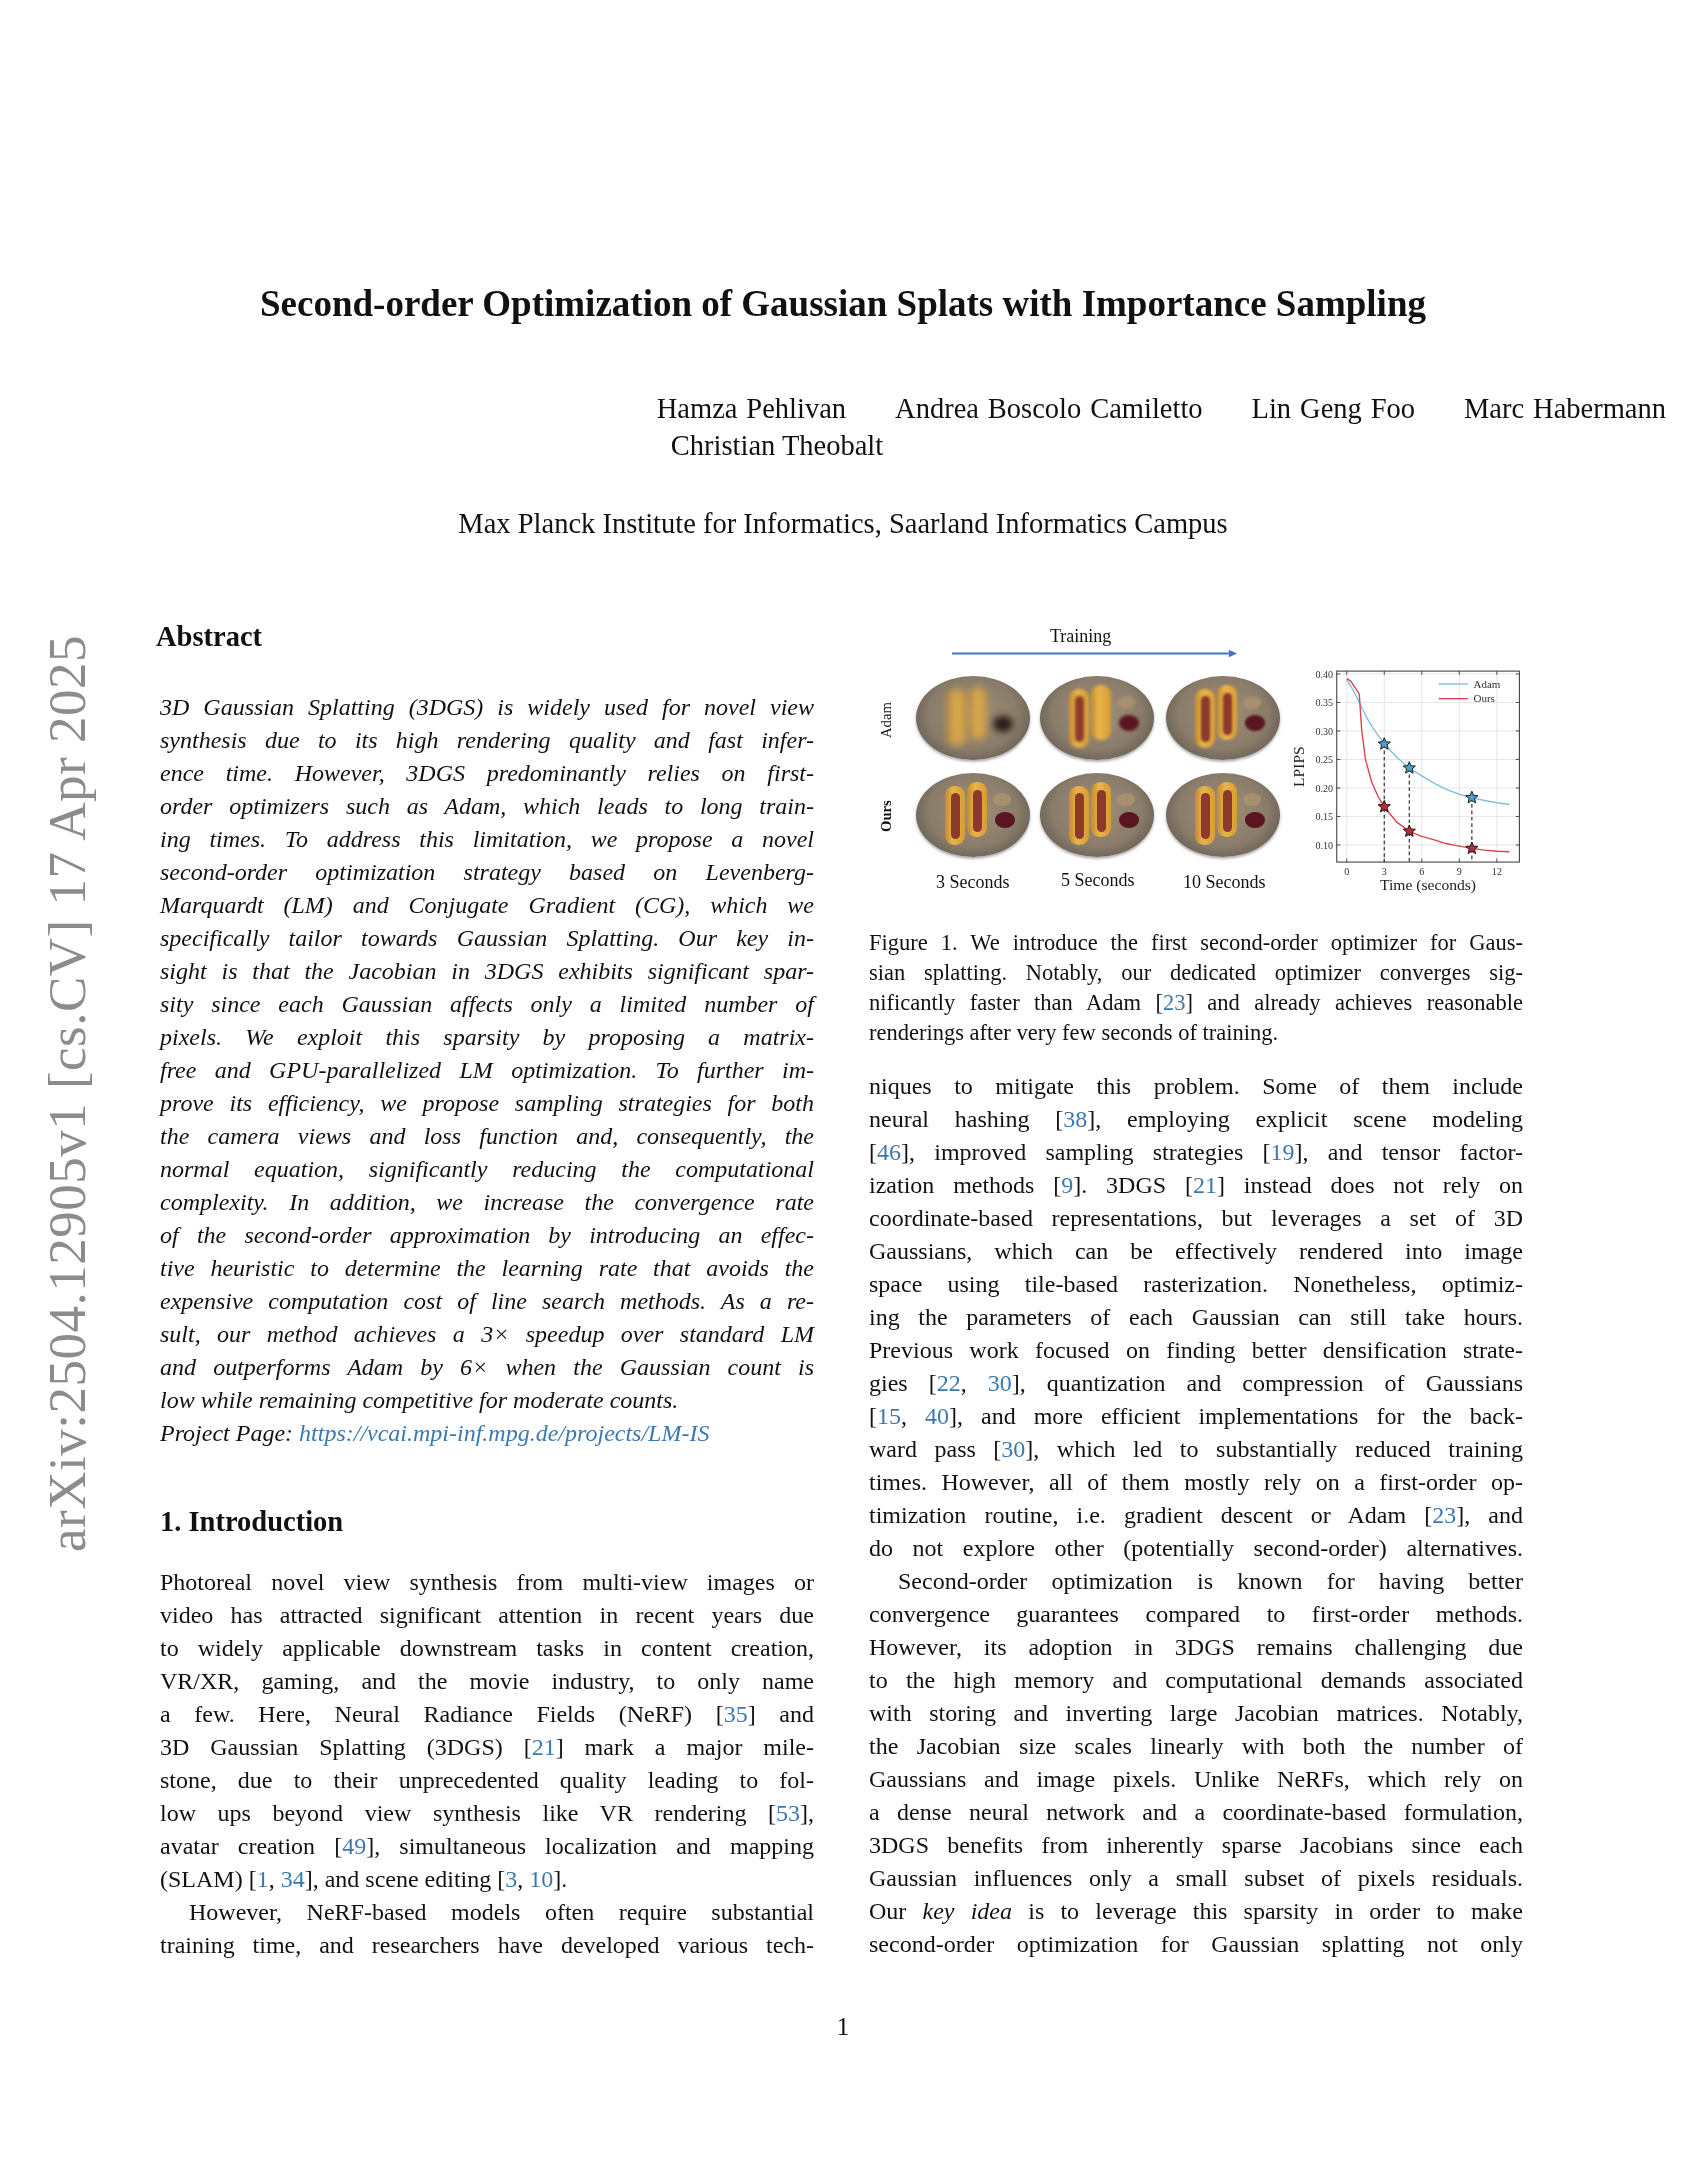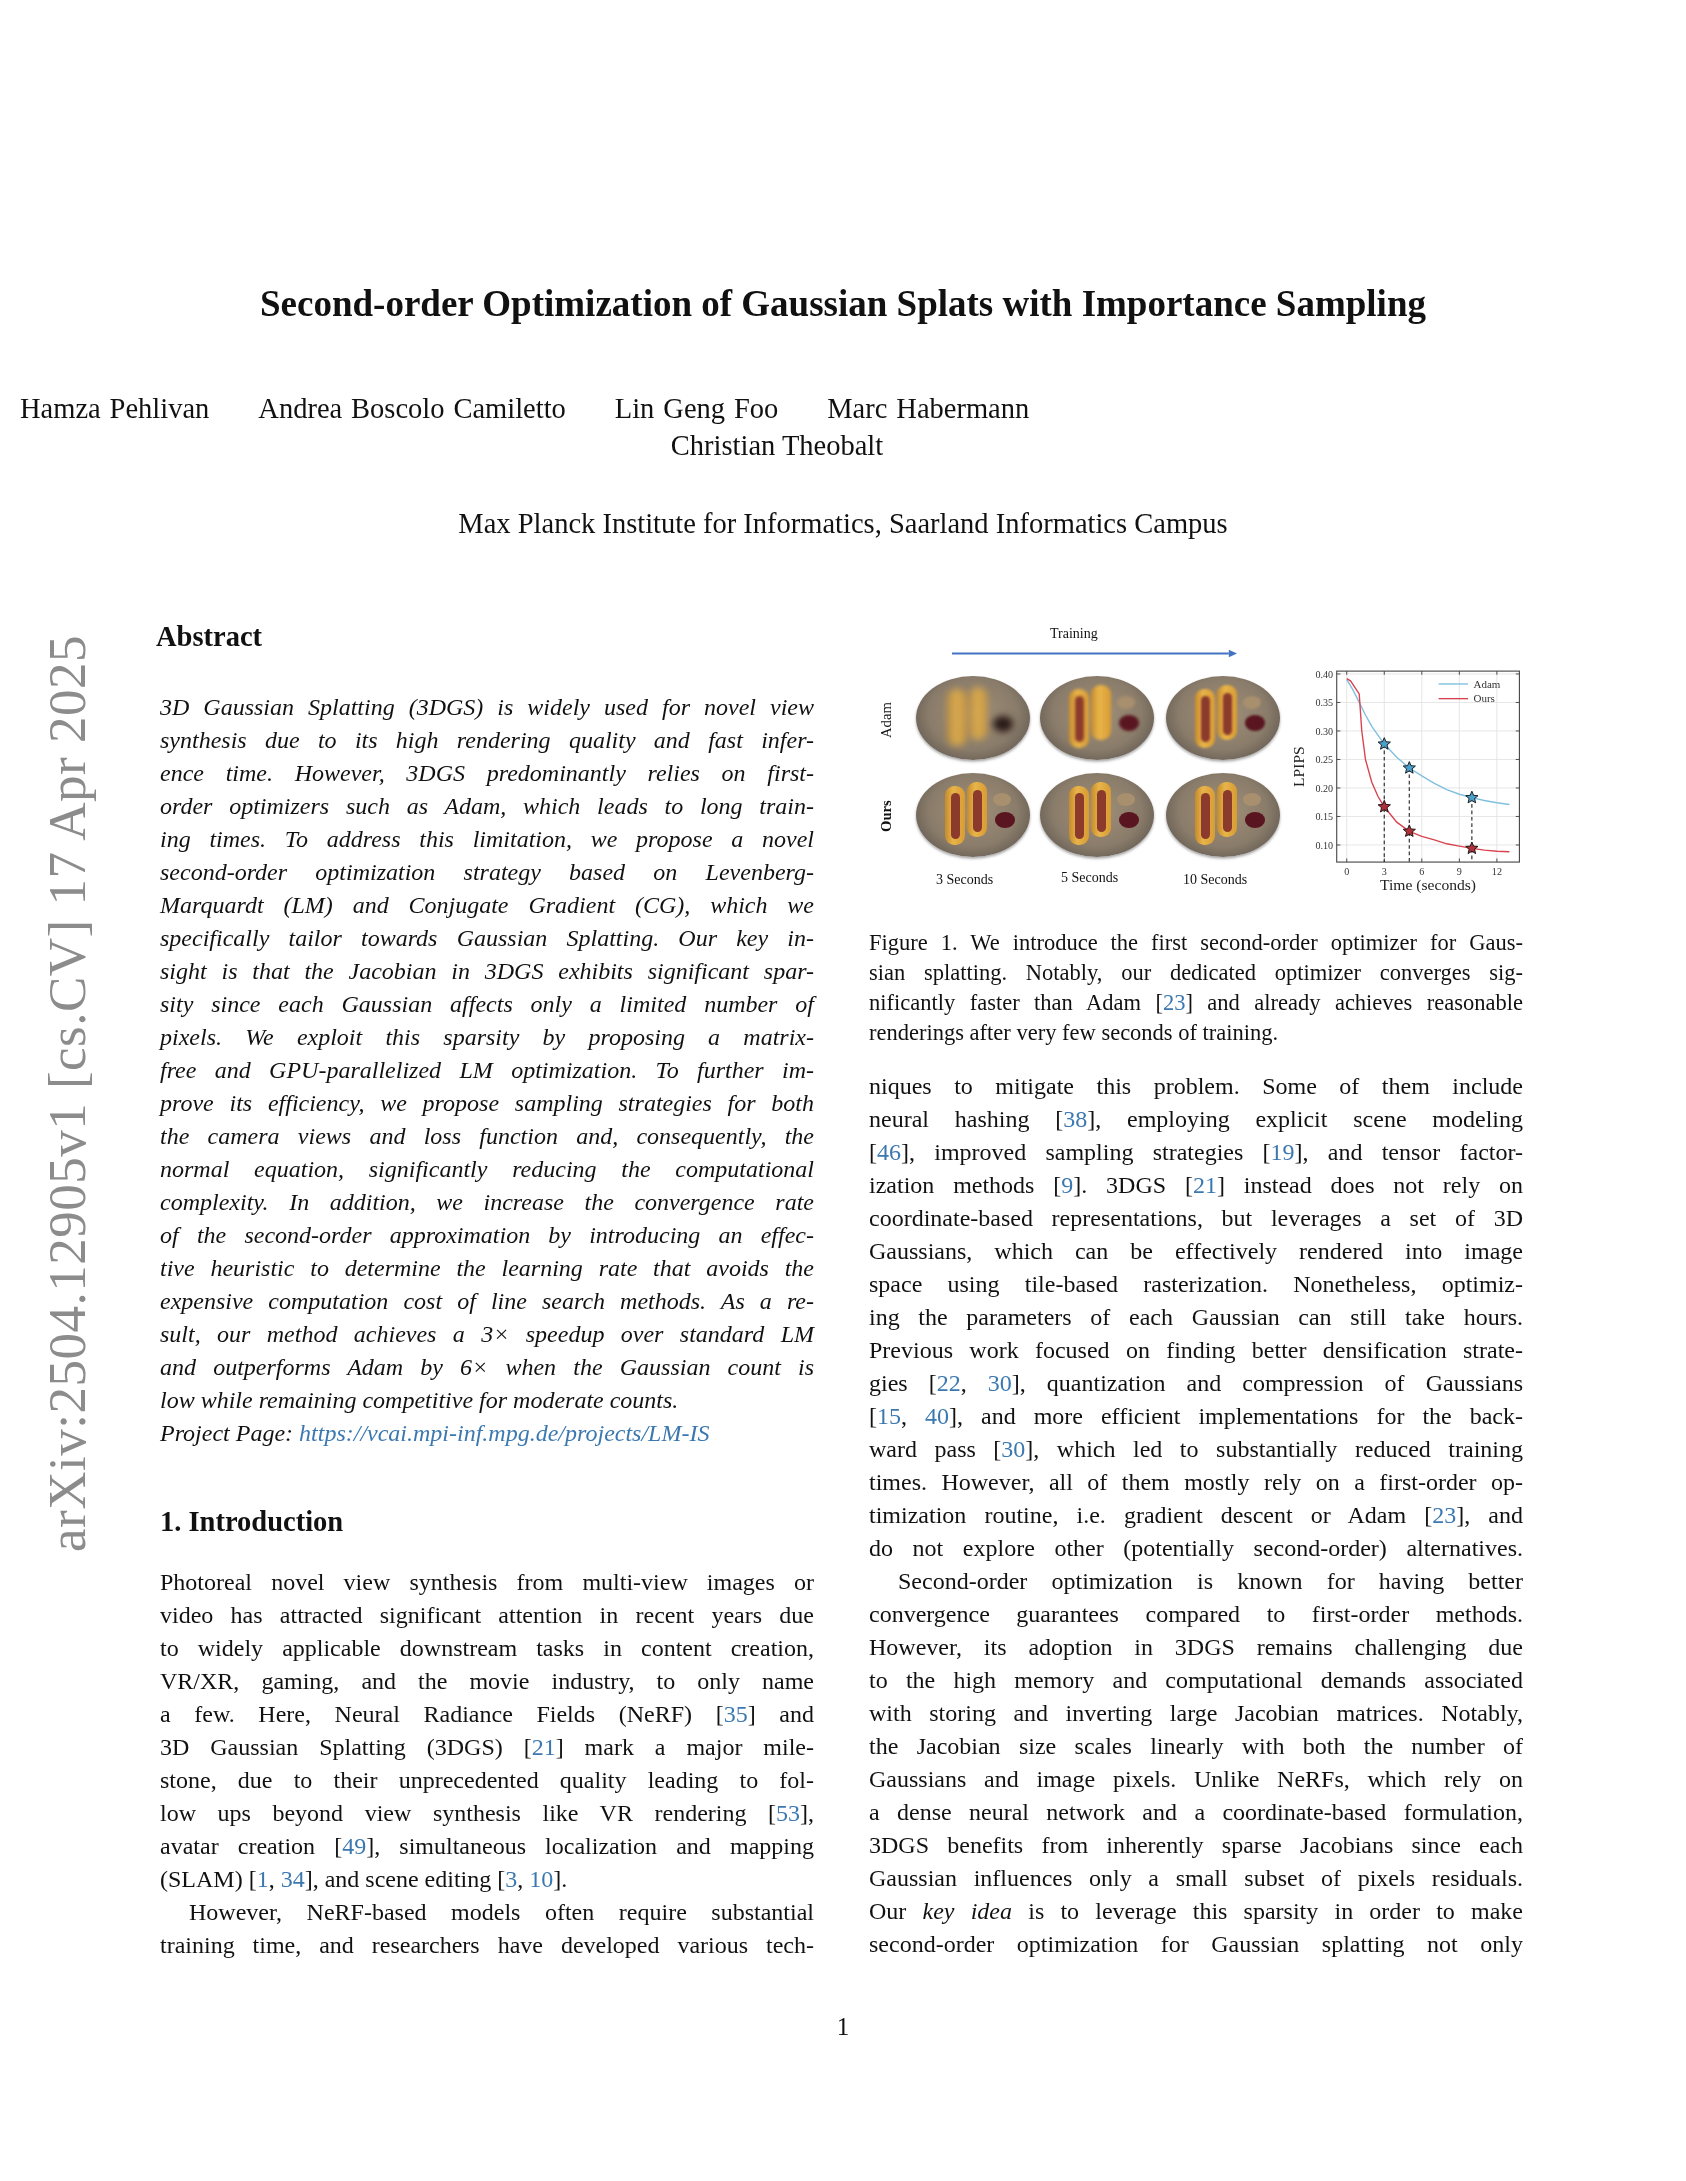--- a/index.html
+++ b/index.html
@@ -1,20 +1,20 @@
 <!DOCTYPE html>
 <html style="font-size:14.7px"><head>
 <meta charset="utf-8">
 <style>
   html,body{margin:0;padding:0;background:#fff;}
   body{width:1686px;height:2182px;position:relative;overflow:hidden;font-family:"Liberation Serif","DejaVu Serif",serif;color:#111;}
   .abs{position:absolute;}
   #arxiv{left:35px;top:1552px;width:992px;transform-origin:0 0;transform:rotate(-90deg);font-size:53px;color:#8c8c8c;letter-spacing:0.5px;white-space:nowrap;line-height:64px;}
   #title{left:0;width:1686px;top:282px;text-align:center;font-size:37px;font-weight:bold;}
-  #authors1{left:0;width:1686px;top:393px;text-align:left;font-size:28.5px;word-spacing:1.8px;}
+  #authors1{left:0;width:1686px;top:393px;text-align:right;font-size:28.5px;word-spacing:1.8px;}
   #authors1 span{margin:0 20px;}
   #authors2{left:0;width:1554px;top:430px;text-align:center;font-size:28.5px;}
   #affil{left:0;width:1686px;top:508px;text-align:center;font-size:28.5px;}
   .col{font-size:24px;line-height:33px;text-align:justify;}
   #abs-head{left:156px;width:661px;top:621px;font-size:28.5px;font-weight:bold;}
   #abstract{left:160px;width:654px;top:691px;font-style:italic;}
   .ln{display:block;text-align:justify;text-align-last:justify;white-space:nowrap;}
   .ln.last{text-align-last:left;}
   .cite{color:#3b78b0;margin-top:48px;}
   #sec1{left:160px;top:1506px;font-size:28.5px;font-weight:bold;}
@@ -26,21 +26,21 @@
   
   #fig{left:863px;top:615px;width:661px;height:294px;}
   .plate{position:absolute;width:114px;height:84px;border-radius:50%;background:radial-gradient(ellipse at 50% 45%,#a0907a 0%,#8a7c6a 55%,#5e574f 85%,#3b3733 100%);box-shadow:0 1.8px 2.8px rgba(0,0,0,0.35);overflow:hidden;}
   .plate .bun{position:absolute;border-radius:9.2px;background:linear-gradient(90deg,#c58a2c,#e8b54a 40%,#d89b33);}
   .plate .dog{position:absolute;border-radius:5.5px;background:#8c3a2c;}
   .plate .sauce{position:absolute;width:20px;height:15.6px;border-radius:50%;background:#5a1620;}
   .plate .nut{position:absolute;width:18.4px;height:13px;border-radius:50%;background:#a88f6e;}
   .plate.blur1 > *{filter:blur(3.7px);}
   .plate.blur2 > *{filter:blur(1.8px);}
   .plate.blur3 > *{filter:blur(0.9px);}
-  .figlabel{position:absolute;font-size:14px;color:#111;white-space:nowrap;}
+  .figlabel{position:absolute;font-size:18px;color:#111;white-space:nowrap;}
   .rowlabel{position:absolute;font-size:14.7px;transform:rotate(-90deg);transform-origin:0 0;white-space:nowrap;}
   #plot{position:absolute;left:0;top:0;}
 </style>
 </head>
 <body>
 
 <div id="arxiv" class="abs">arXiv:2504.12905v1  [cs.CV]  17 Apr 2025</div>
 
 <div id="title" class="abs">Second-order Optimization of Gaussian Splats with Importance Sampling</div>
 <div id="authors1" class="abs">

